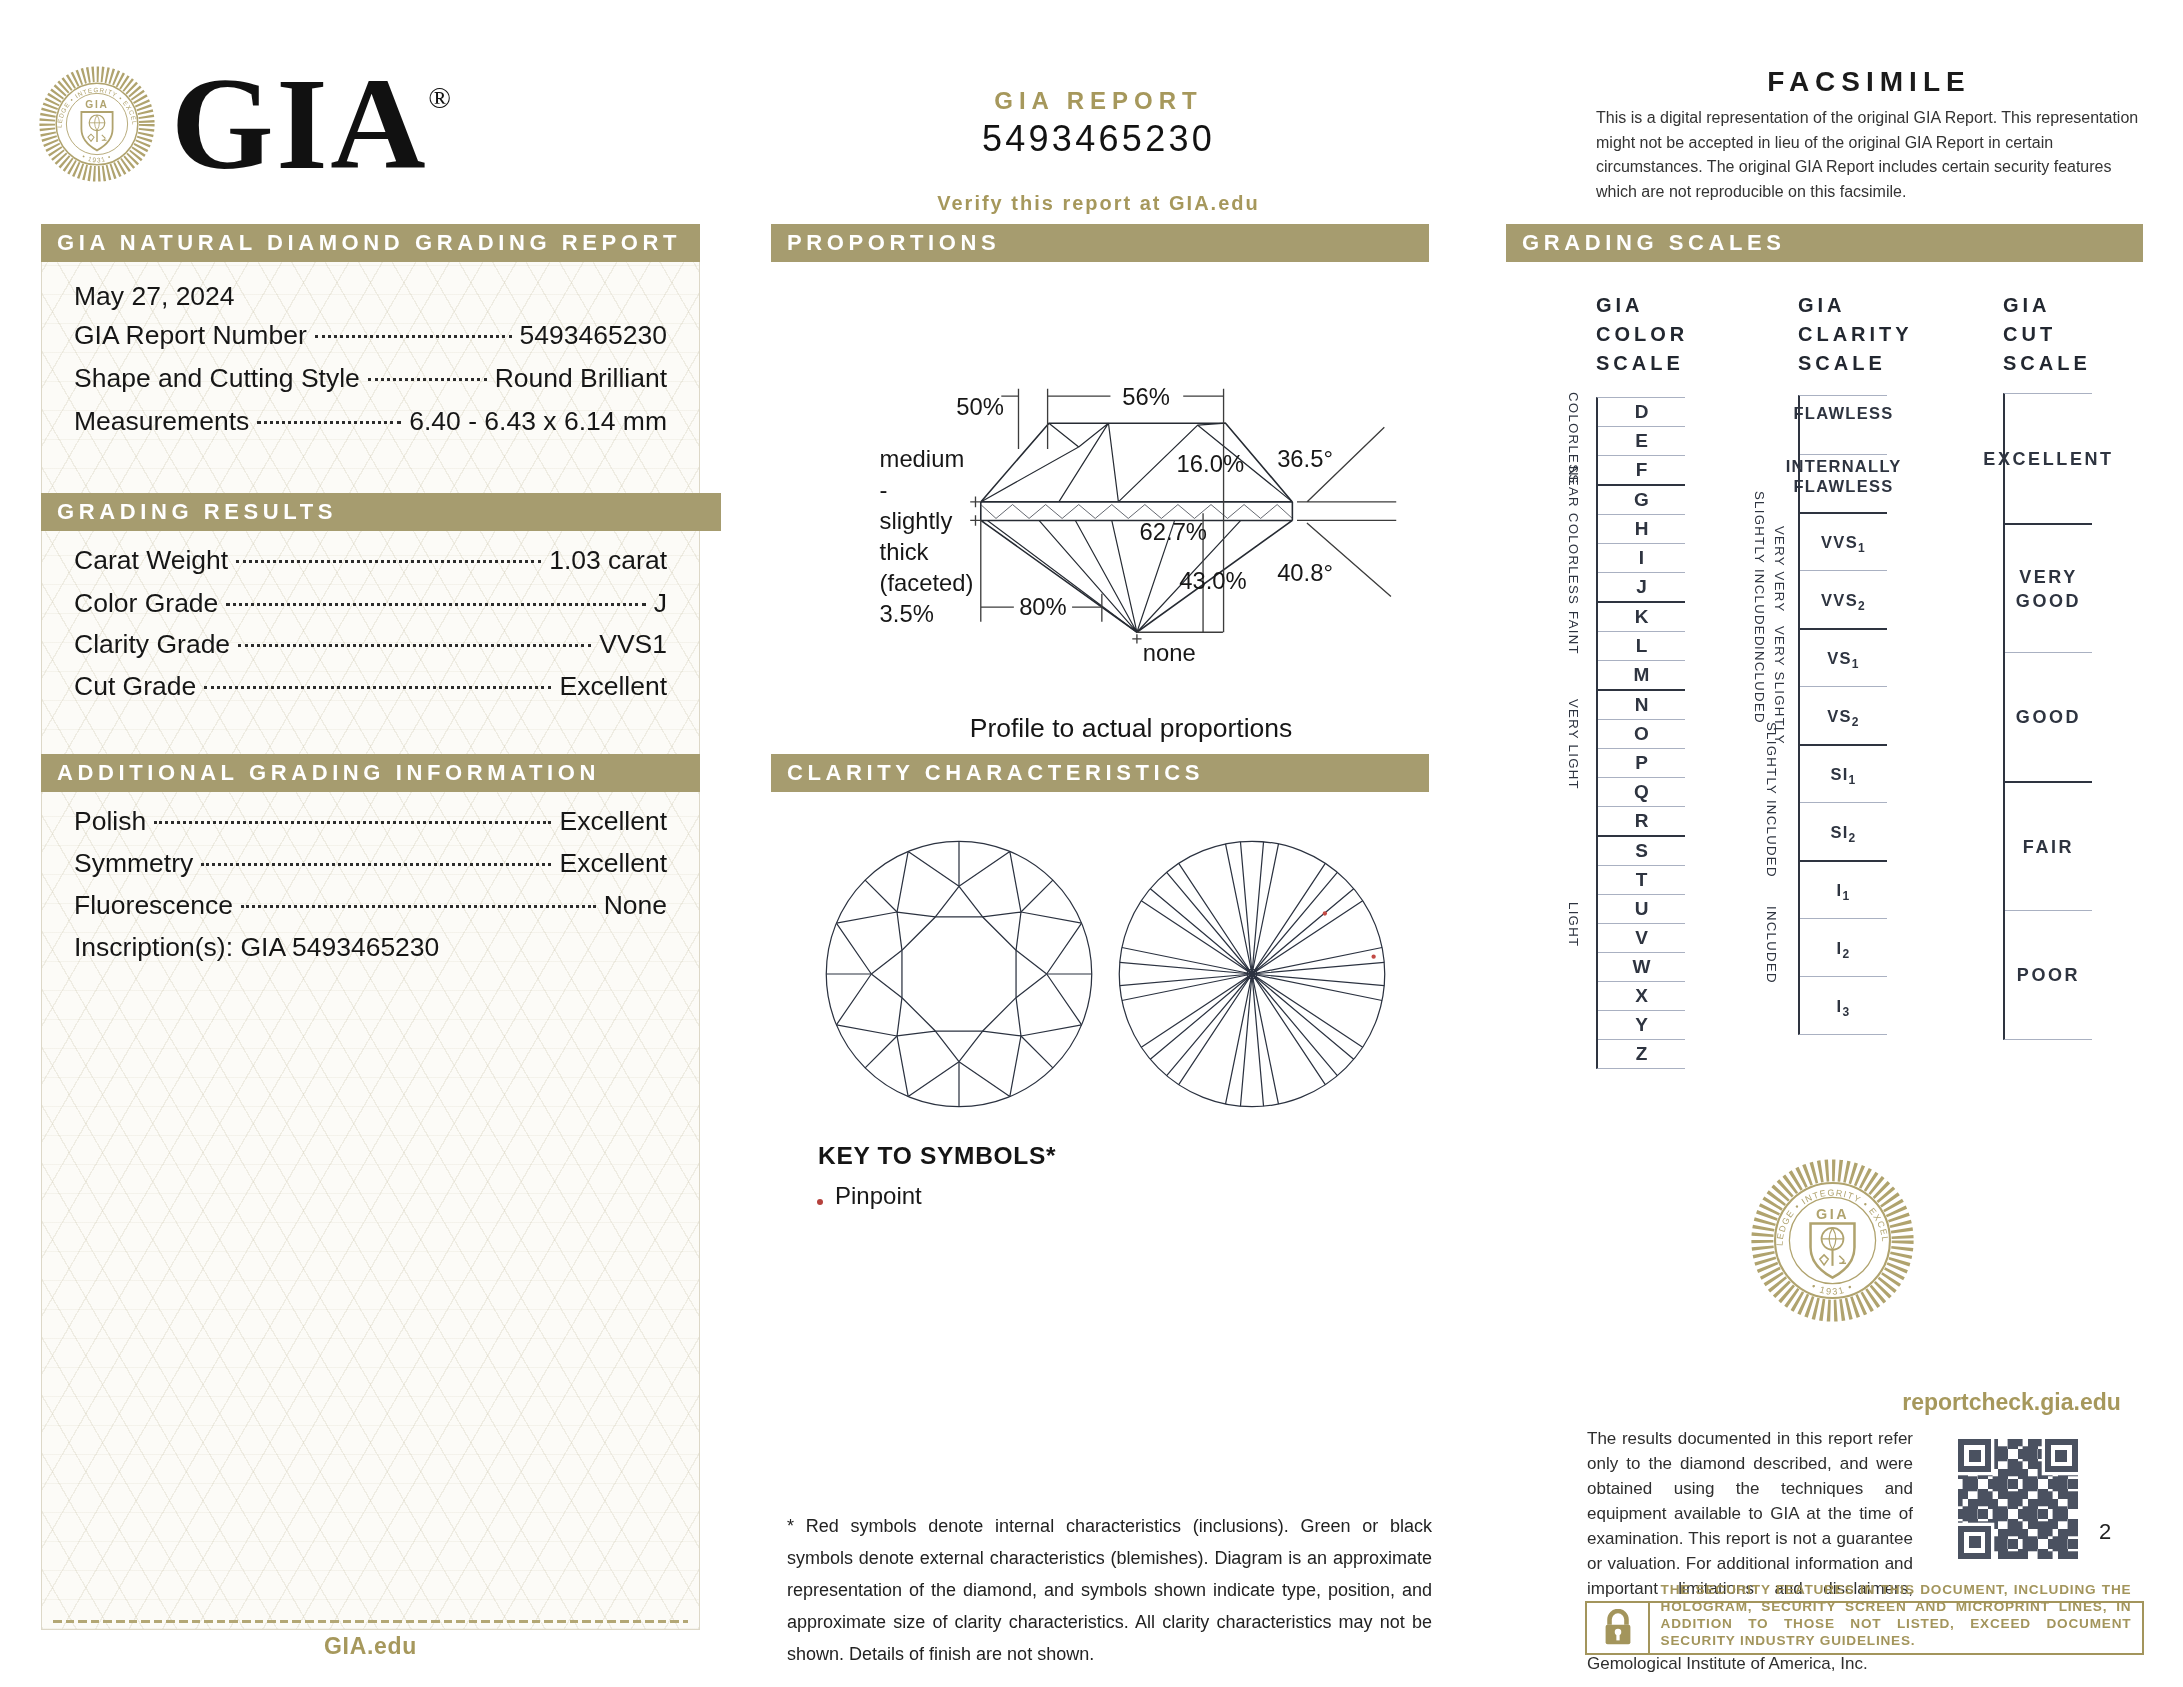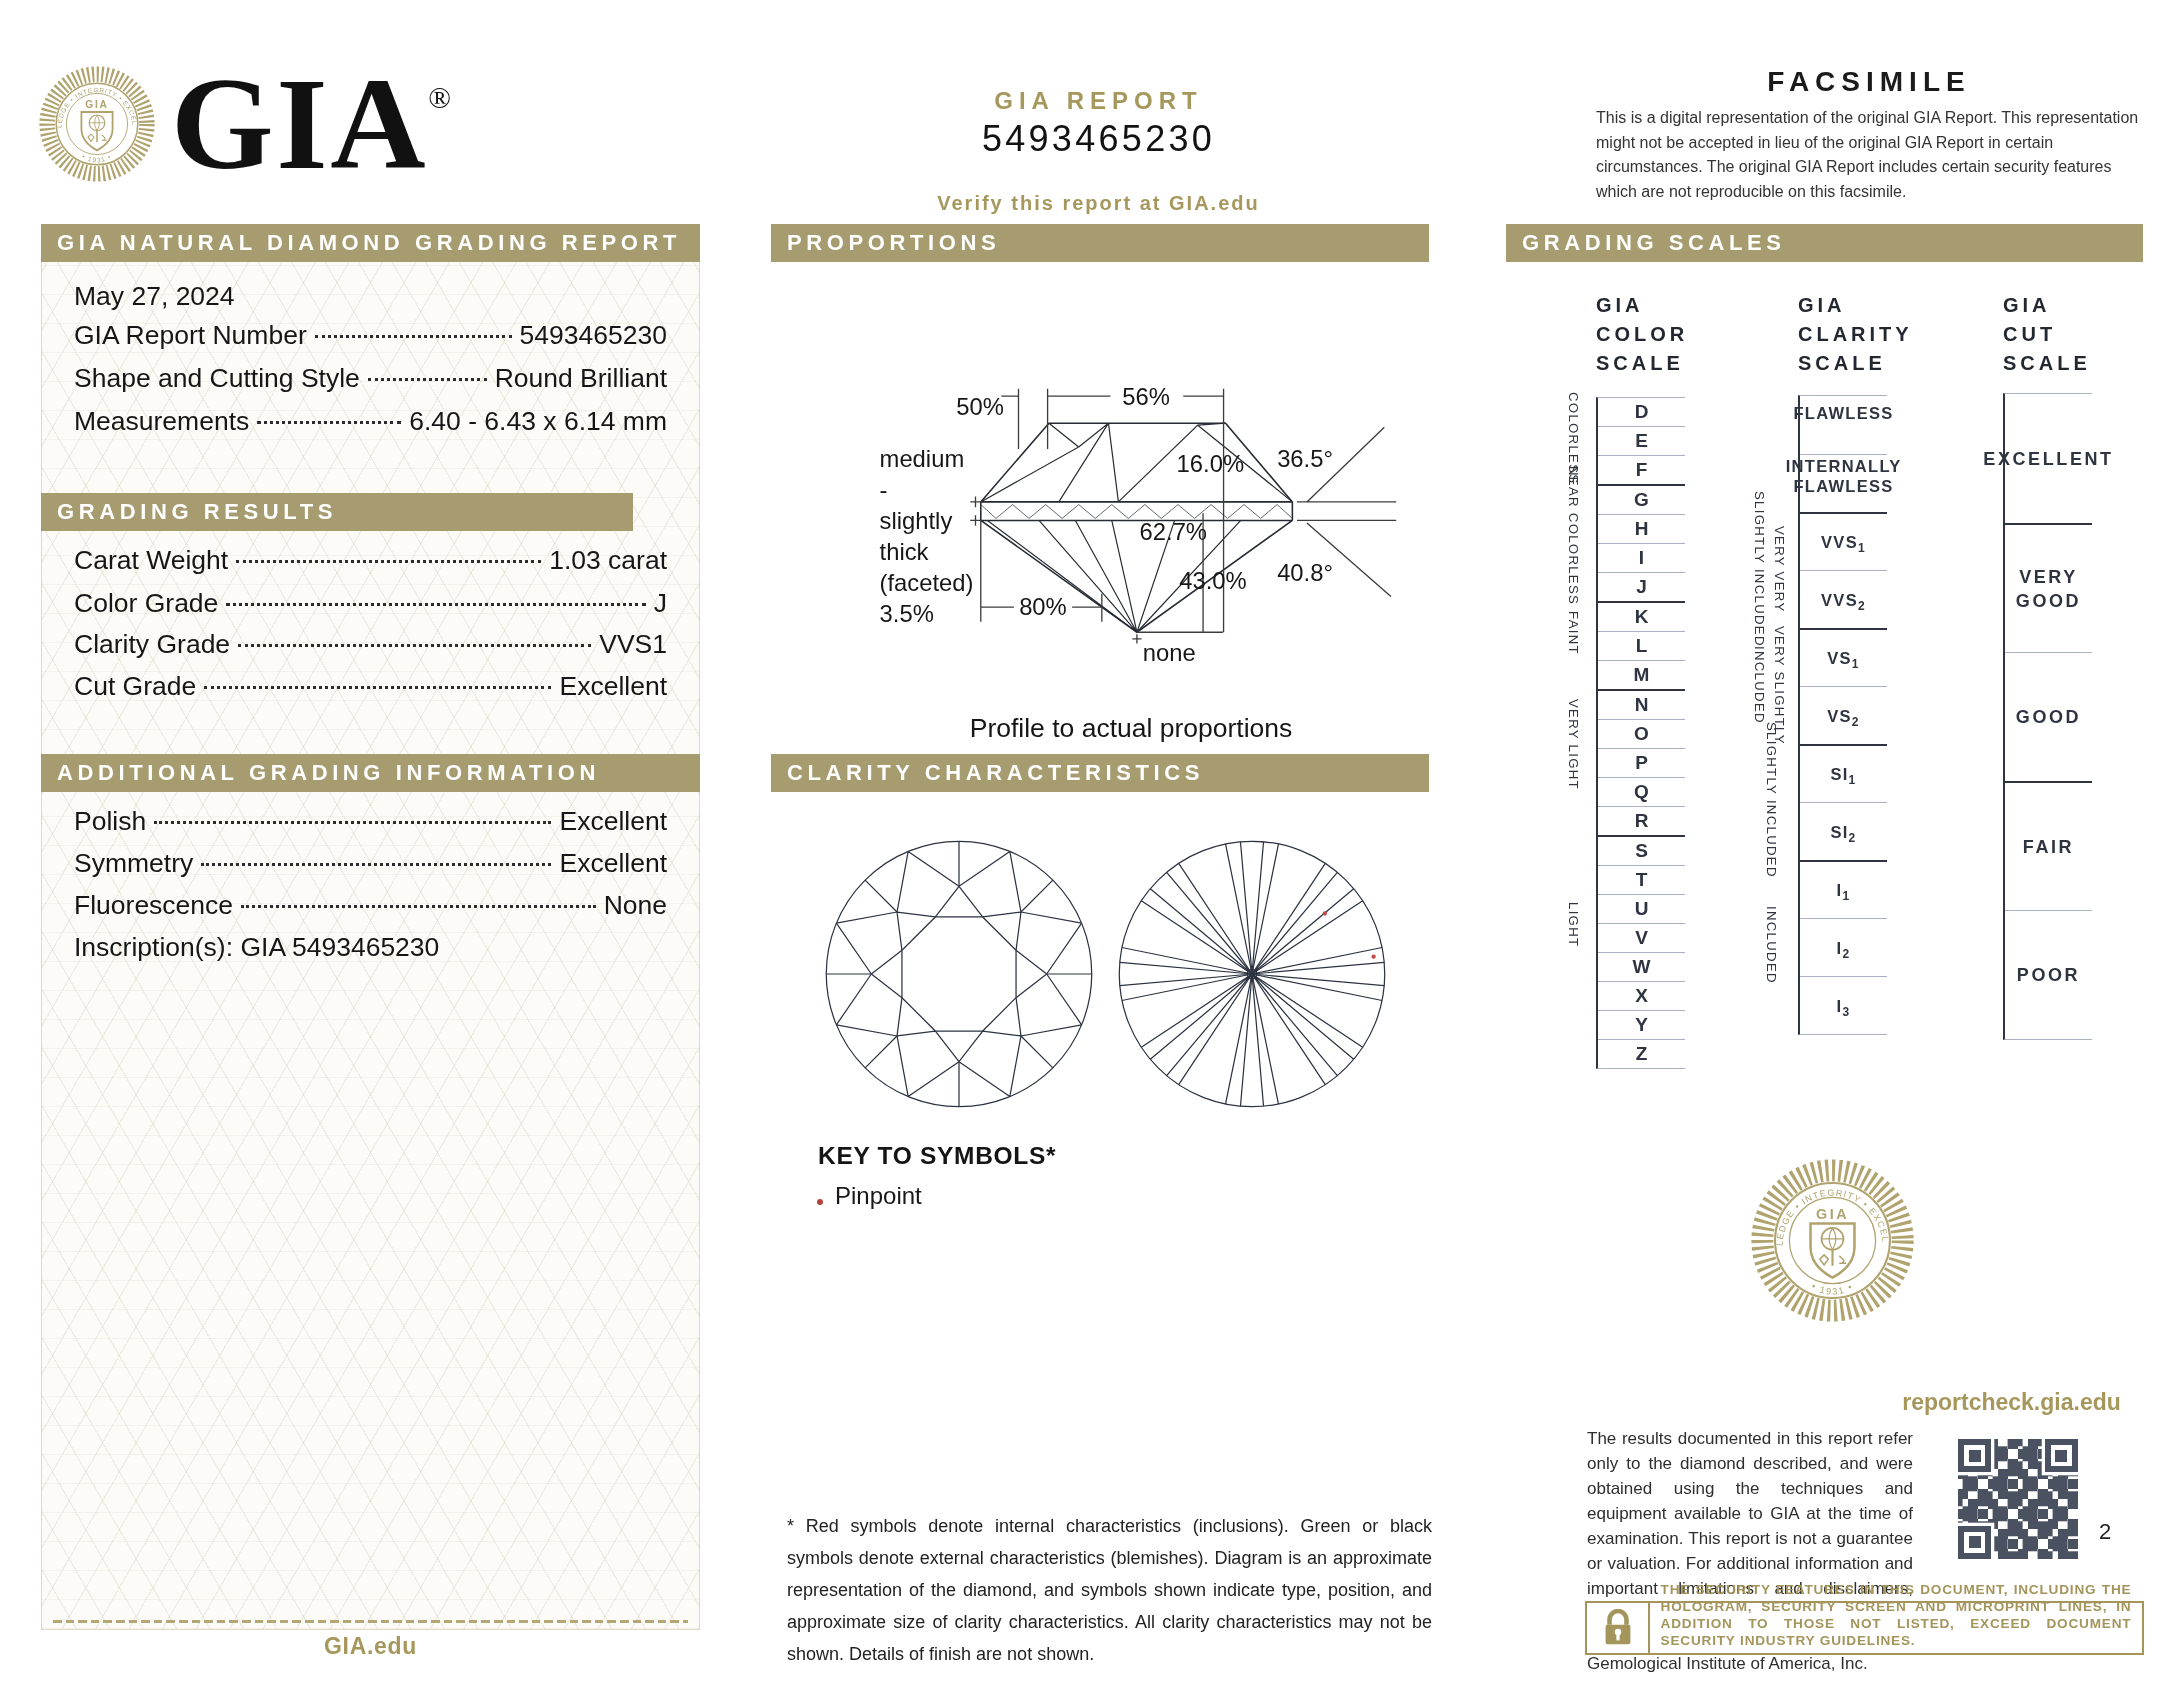--- a/index.html
+++ b/index.html
@@ -159,21 +159,21 @@
     <span>Shape and Cutting Style</span>
     <span class="leader"></span>
     <span class="val">Round Brilliant</span>
   </div>
   <div class="drow" style="top:406px">
     <span>Measurements</span>
     <span class="leader"></span>
     <span class="val">6.40 - 6.43 x 6.14 mm</span>
   </div>
 
-  <div class="bar" style="left:41px;top:493px;width:592px">GRADING RESULTS</div>
+  <div class="bar" style="left:41px;top:493px;width:680px">GRADING RESULTS</div>
   <div class="drow" style="top:545px">
     <span>Carat Weight</span>
     <span class="leader"></span>
     <span class="val">1.03 carat</span>
   </div>
   <div class="drow" style="top:588px">
     <span>Color Grade</span>
     <span class="leader"></span>
     <span class="val">J</span>
   </div>

